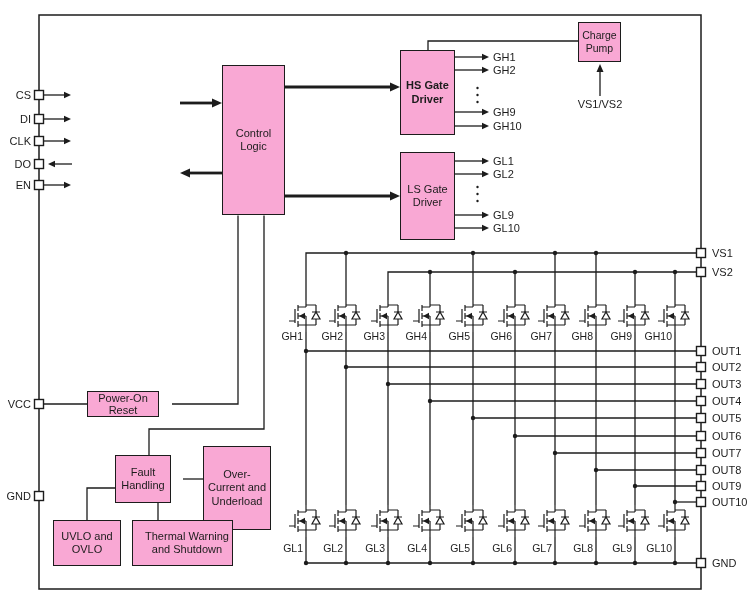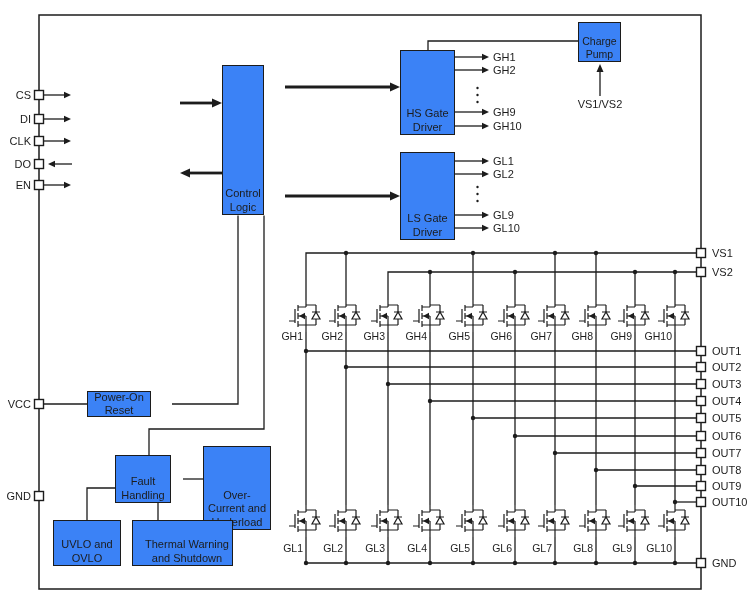--- a/index.html
+++ b/index.html
@@ -1,29 +1,29 @@
 <!DOCTYPE html>
 <html><head>
 <meta charset="utf-8">
 <style>
   html,body{margin:0;padding:0;background:#ffffff;}
   #stage{position:relative;width:752px;height:601px;background:#ffffff;overflow:hidden;
          font-family:"Liberation Sans",sans-serif;color:#1c1c1c;}
   #wires{position:absolute;left:0;top:0;}
   svg text{font-family:"Liberation Sans",sans-serif;}
-  .block{position:absolute;box-sizing:border-box;background:#3b82f6;border:1.5px solid #1c1c1c;
-         display:flex;align-items:flex-end;justify-content:center;text-align:center;
+  .block{position:absolute;box-sizing:border-box;background:#f9a8d4;border:1.5px solid #1c1c1c;
+         display:flex;align-items:center;justify-content:center;text-align:center;
          font-size:11px;line-height:1.22;}
   .block span{white-space:pre-line;}
   #b-serial  {left:72px;  top:70px;  width:108px; height:142px;}
-  #b-control {left:222px; top:65px;  width:42px;  height:150px;}
-  #b-hs      {left:400px; top:50px;  width:55px;  height:85px;}
+  #b-control {left:222px; top:65px;  width:63px;  height:150px;}
+  #b-hs      {left:400px; top:50px;  width:55px;  height:85px;font-weight:bold;}
   #b-ls      {left:400px; top:152px; width:55px;  height:88px;}
   #b-cp      {left:578px; top:22px;  width:43px;  height:40px; font-size:10.5px;}
-  #b-por     {left:87px;  top:391px; width:64px;  height:26px; line-height:1.12;}
+  #b-por     {left:87px;  top:391px; width:72px;  height:26px; line-height:1.12;}
   #b-fault   {left:115px; top:455px; width:56px;  height:48px;}
   #b-oc      {left:203px; top:446px; width:68px;  height:84px;}
   #b-uvlo    {left:53px;  top:520px; width:68px;  height:46px;}
   #b-thermal {left:132px; top:520px; width:101px; height:46px;padding-left:9px;}
 </style>
 </head>
 <body>
 
 <div id="stage">
   <svg id="wires" width="752" height="601" viewBox="0 0 752 601">

